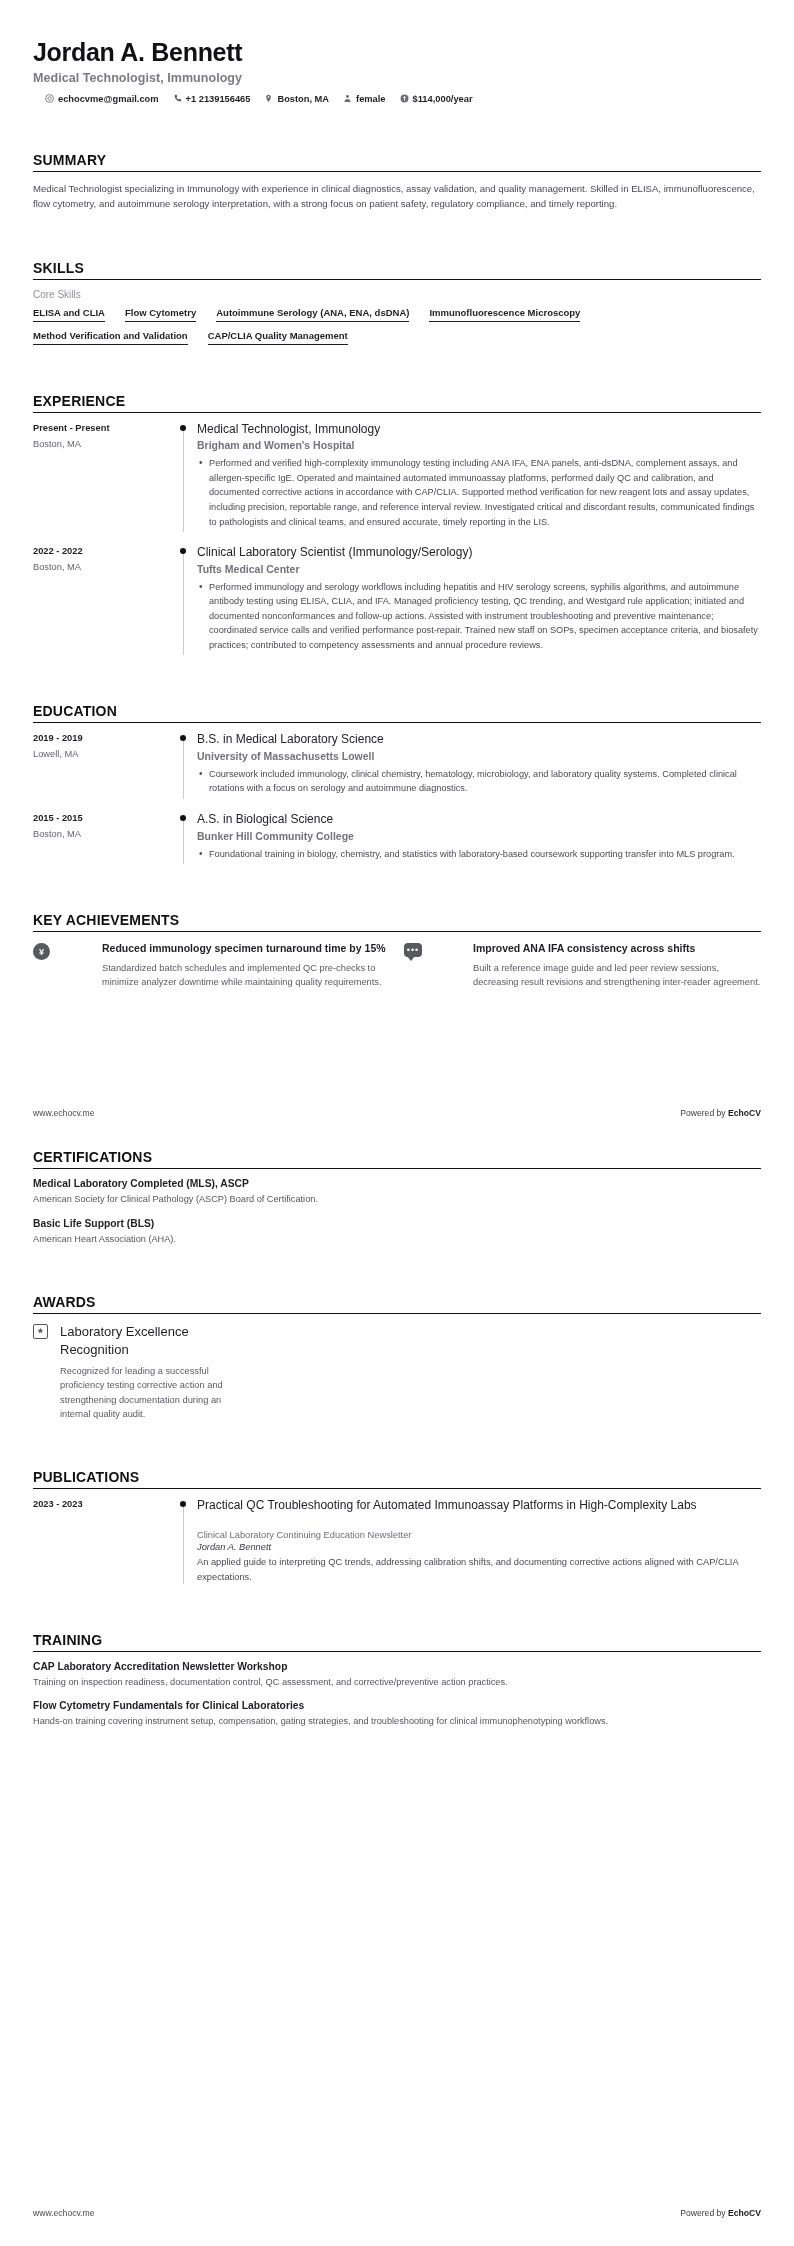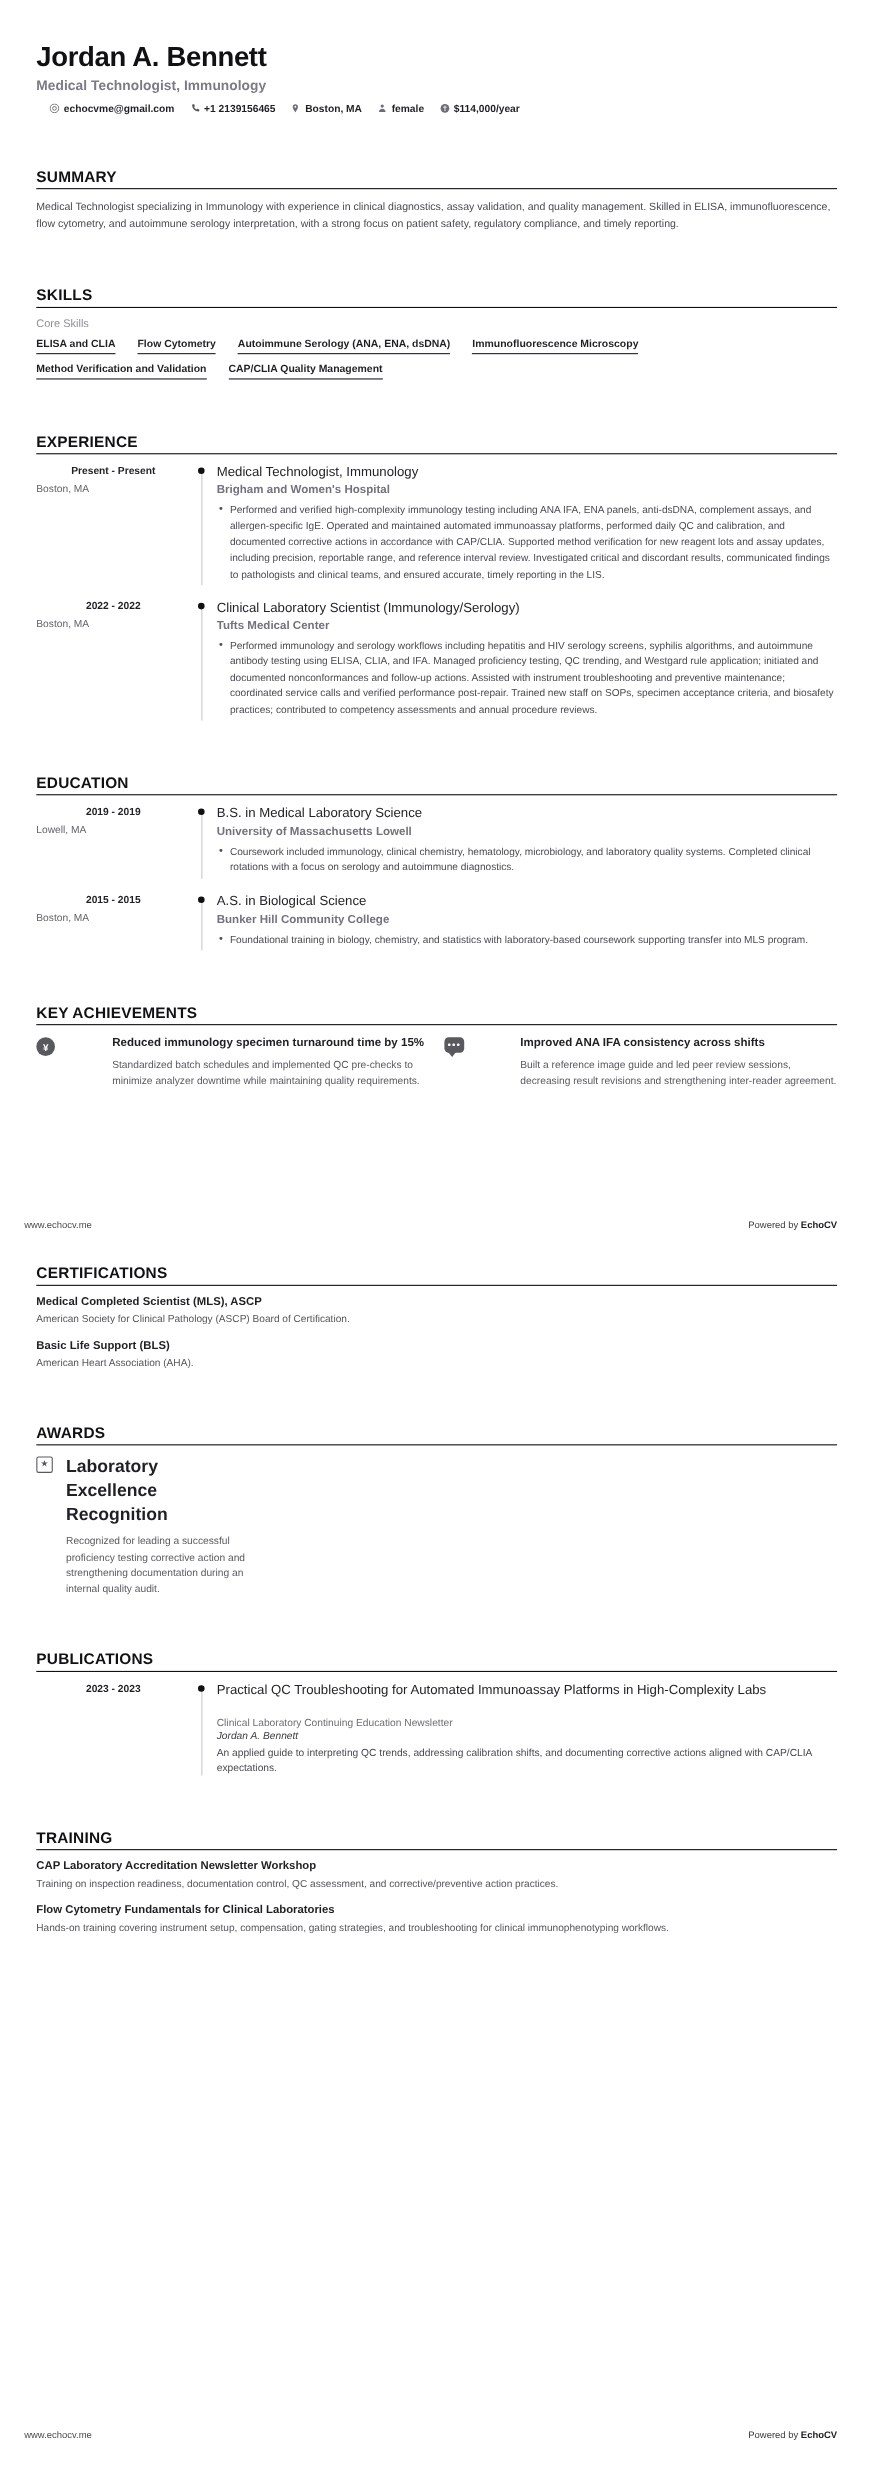--- a/index.html
+++ b/index.html
@@ -107,21 +107,20 @@
   }
   .entry-left {
     width: 140px;
     flex: 0 0 140px;
     padding-top: 1px;
   }
   .entry-date {
     font-size: 9.3px;
     font-weight: 700;
     color: #1f1f25;
-    text-align: center;
   }
   .entry-loc {
     font-size: 9.3px;
     color: #63636e;
     margin-top: 6px;
   }
   .entry-rail {
     width: 22px;
     flex: 0 0 22px;
     position: relative;
@@ -263,22 +262,22 @@
     border: 1.3px solid #58585f;
     border-radius: 2px;
     display: flex;
     align-items: center;
     justify-content: center;
     font-size: 7px;
     color: #58585f;
     font-weight: 700;
   }
   .award-title {
-    font-size: 16px;
-    font-weight: 700;
+    font-size: 13px;
+    font-weight: 400;
     color: #1f1f25;
     line-height: 1.38;
     max-width: 170px;
   }
   .award-desc {
     margin-top: 5px;
     font-size: 9.3px;
     line-height: 1.55;
     color: #5a5a65;
     max-width: 175px;
@@ -304,21 +303,21 @@
   .pub-desc {
     font-size: 9.3px;
     line-height: 1.55;
     color: #4a4a55;
     margin-top: 3px;
   }
 
   
   .footer {
     position: absolute;
-    left: 22px;
+    left: 33px;
     right: 33px;
     display: flex;
     align-items: center;
     justify-content: space-between;
     font-size: 8.6px;
     color: #4a4a55;
   }
   .footer-brand { font-weight: 400; color: #3a3a46; }
   .footer-brand b { color: #1b1b22; font-weight: 700; }
   #footer-1 { top: 1108px; }
@@ -524,21 +523,21 @@
 
     <div class="footer" id="footer-1">
       <span>www.echocv.me</span>
       <span class="footer-brand"><span>Powered by </span><b>EchoCV</b></span>
     </div>
 
     <div class="section" style="margin-top:160px">
       <div class="sec-title">CERTIFICATIONS</div>
       <div class="sec-rule"></div>
       <div class="block">
-        <div class="block-title">Medical Completed Scientist (MLS), ASCP</div>
+        <div class="block-title">Medical Laboratory Completed (MLS), ASCP</div>
         <div class="block-desc">American Society for Clinical Pathology (ASCP) Board of Certification.</div>
       </div>
       <div class="block">
         <div class="block-title">Basic Life Support (BLS)</div>
         <div class="block-desc">American Heart Association (AHA).</div>
       </div>
     </div>
 
     <div class="section">
       <div class="sec-title">AWARDS</div>

